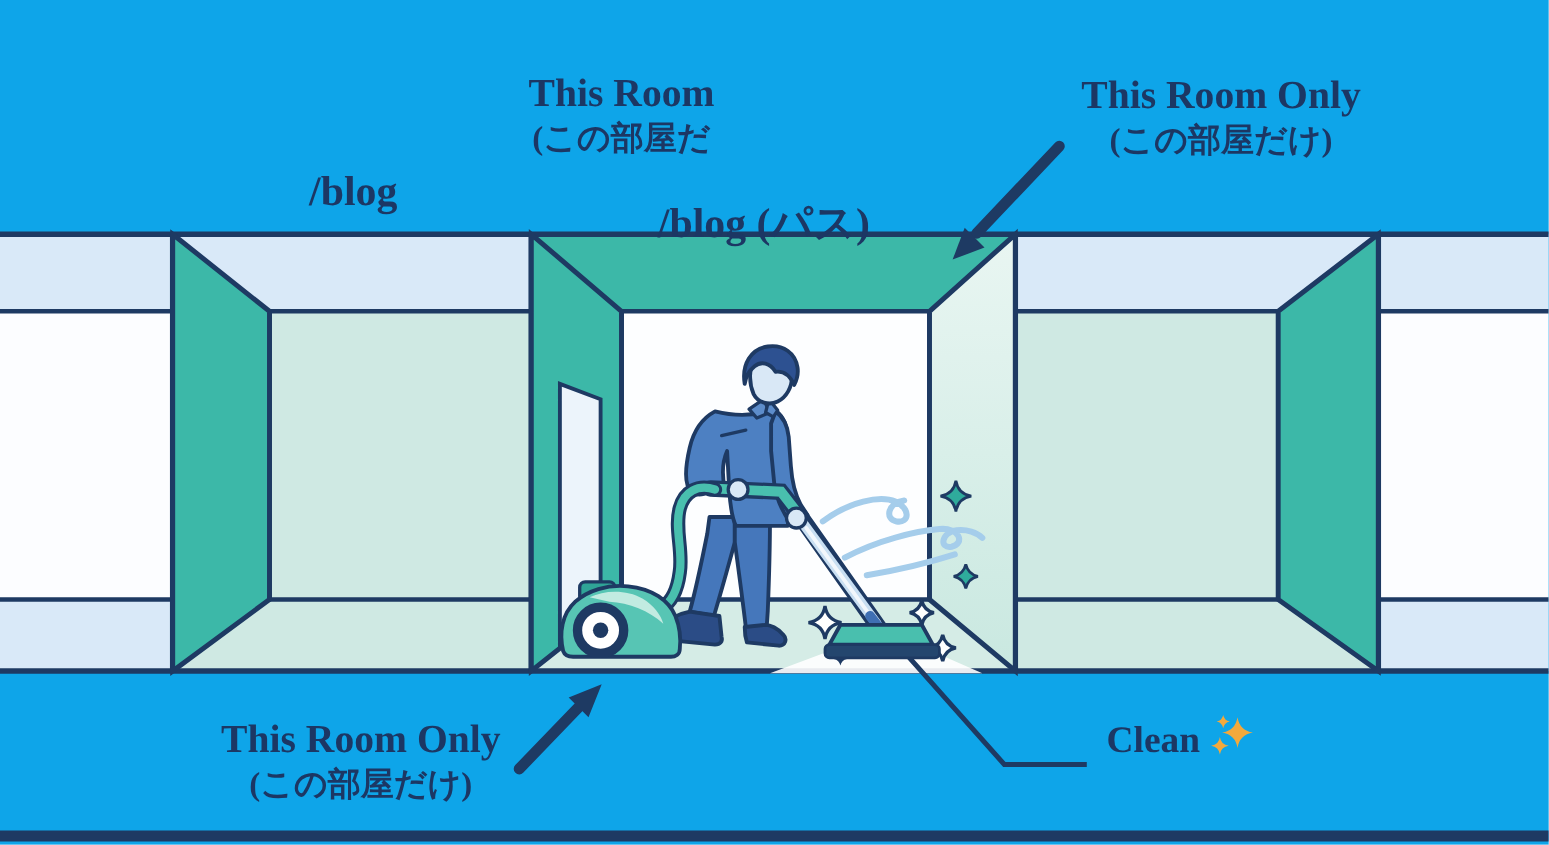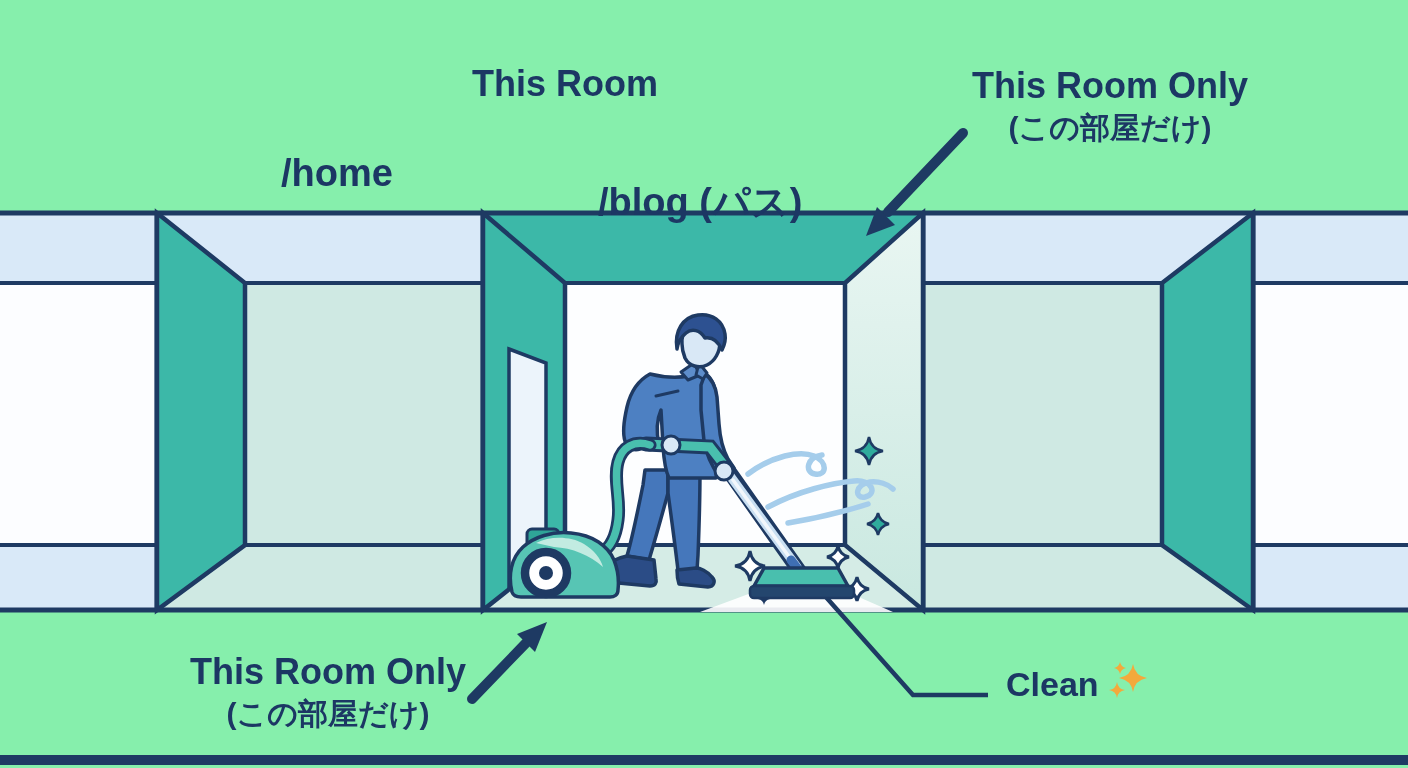--- a/index.html
+++ b/index.html
@@ -1,29 +1,29 @@
 <!DOCTYPE html>
 <html><head>
 <meta charset="utf-8">
 <style>
   html,body{margin:0;padding:0;background:#fafbfc;}
   .stage{
     position:relative;width:1408px;height:768px;overflow:hidden;
-    background:#86efac;
-    font-family:Liberation Sans, sans-serif;
+    background:#0ea5e9;
+    font-family:Liberation Serif, serif;
   }
   .scene-svg{position:absolute;left:0;top:0;}
   .lbl{
     position:absolute;color:#1c3764;font-weight:700;text-align:center;
     line-height:1.15;white-space:nowrap;
   }
   .lbl .en{display:block;font-size:36px;line-height:44px;}
   .lbl .jp{display:block;font-size:30px;line-height:40px;}
   .path-lbl{position:absolute;color:#1c3764;font-weight:700;font-size:38px;white-space:nowrap;}
-  .clean-lbl{position:absolute;color:#1c3764;font-weight:700;text-align:center;white-space:nowrap;margin-top:12px;}
+  .clean-lbl{position:absolute;color:#1c3764;font-weight:700;text-align:center;white-space:nowrap;}
   .clean-lbl .en{display:block;font-size:34px;line-height:44px;}
   .clean-lbl .jp{display:block;font-size:30px;line-height:38px;}
   .sparkles{display:inline-block;vertical-align:-6px;margin-left:8px;}
 </style>
 </head>
 <body>
 
 <div class="stage">
 
   <svg class="scene-svg" width="1408" height="768" viewBox="0 0 1408 768">
@@ -154,28 +154,29 @@
     <g fill="#1e3a63">
       <line x1="472" y1="699" x2="526" y2="643" stroke="#1e3a63" stroke-width="10" stroke-linecap="round"></line>
       <polygon points="547,622 535,652 517,634"></polygon>
     </g>
 
     <rect x="0" y="755" width="1408" height="10" fill="#1e3a63"></rect>
   </svg>
 
   <div class="lbl" style="left:395px;top:62px;width:340px;">
     <span class="en">This Room</span>
+    <span class="jp">(この部屋だ</span>
   </div>
 
   <div class="lbl" style="left:940px;top:64px;width:340px;">
     <span class="en">This Room Only</span>
     <span class="jp">(この部屋だけ)</span>
   </div>
 
-  <div class="path-lbl" style="left:281px;top:152px;">/home</div>
+  <div class="path-lbl" style="left:281px;top:152px;">/blog</div>
 
   <div class="path-lbl" style="left:598px;top:152px;margin-top:25px;">/blog (パス)</div>
 
   <div class="lbl" style="left:158px;top:650px;width:340px;">
     <span class="en">This Room Only</span>
     <span class="jp">(この部屋だけ)</span>
   </div>
 
   <div class="clean-lbl" style="left:1006px;top:648px;">
     <span class="en">

